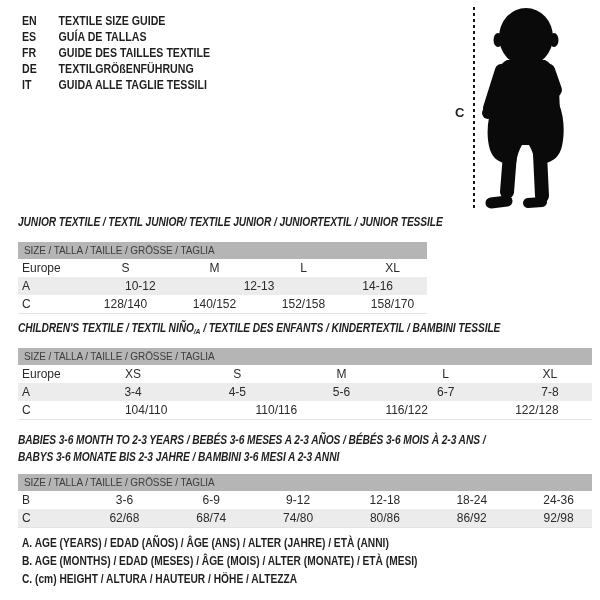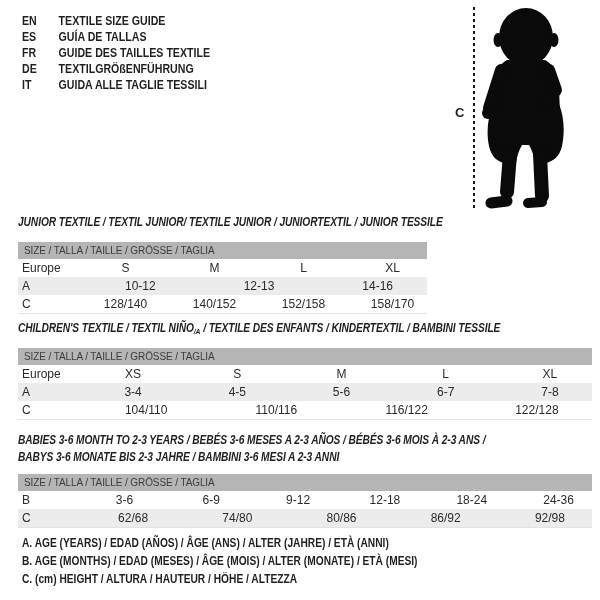--- a/index.html
+++ b/index.html
@@ -172,20 +172,21 @@
           <span class="cell">3-6</span>
           <span class="cell">6-9</span>
           <span class="cell">9-12</span>
           <span class="cell">12-18</span>
           <span class="cell">18-24</span>
           <span class="cell">24-36</span>
         </div>
         <div class="trow shaded">
           <span class="rlabel">C</span>
           <span class="cell">62/68</span>
+          <span class="cell">68/74</span>
           <span class="cell">74/80</span>
           <span class="cell">80/86</span>
           <span class="cell">86/92</span>
           <span class="cell">92/98</span>
         </div>
       </div>
   </div>
 </section>
 
 <div class="abs legend">

